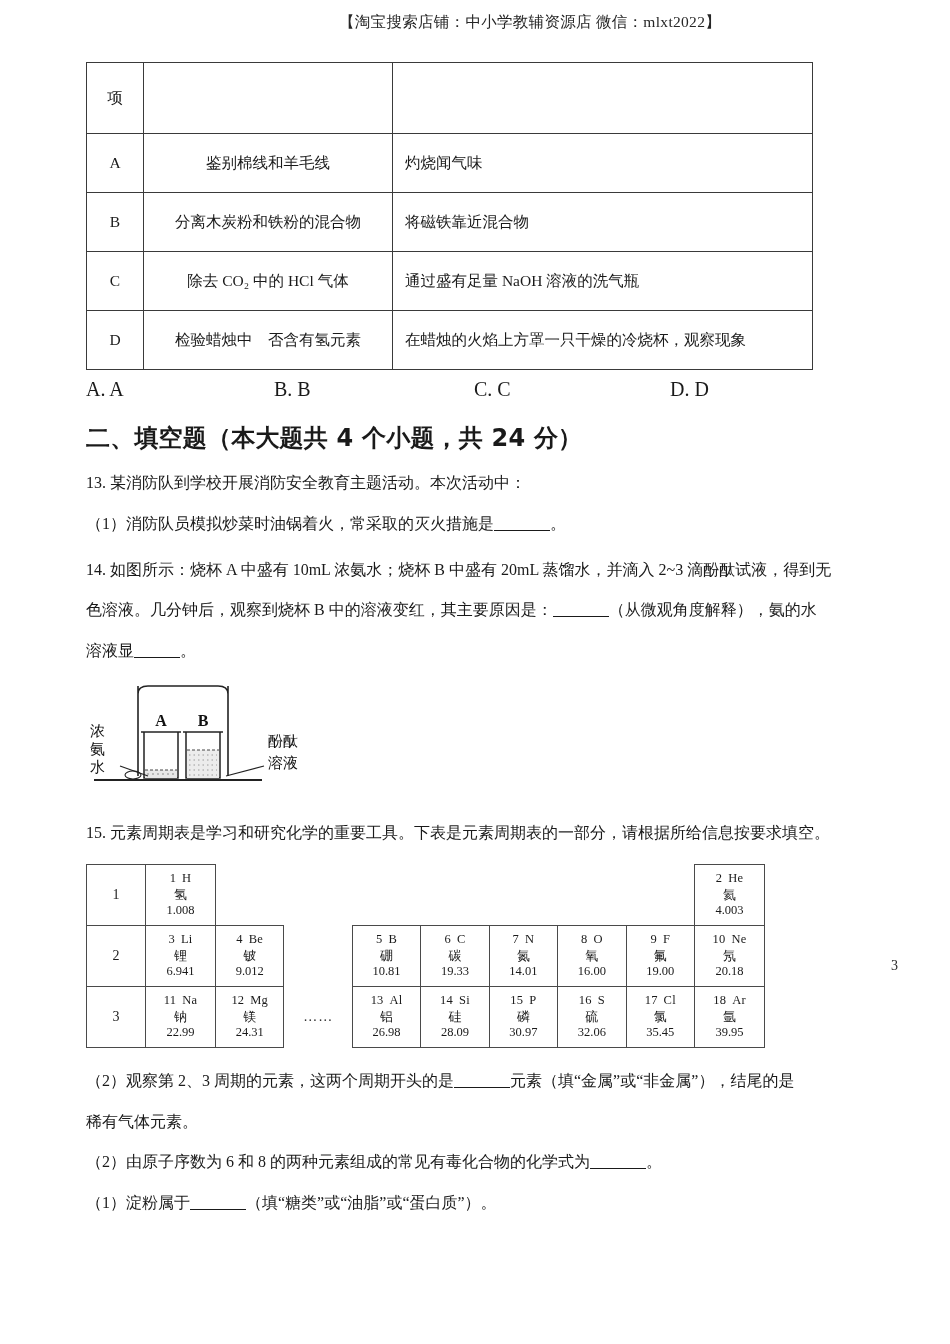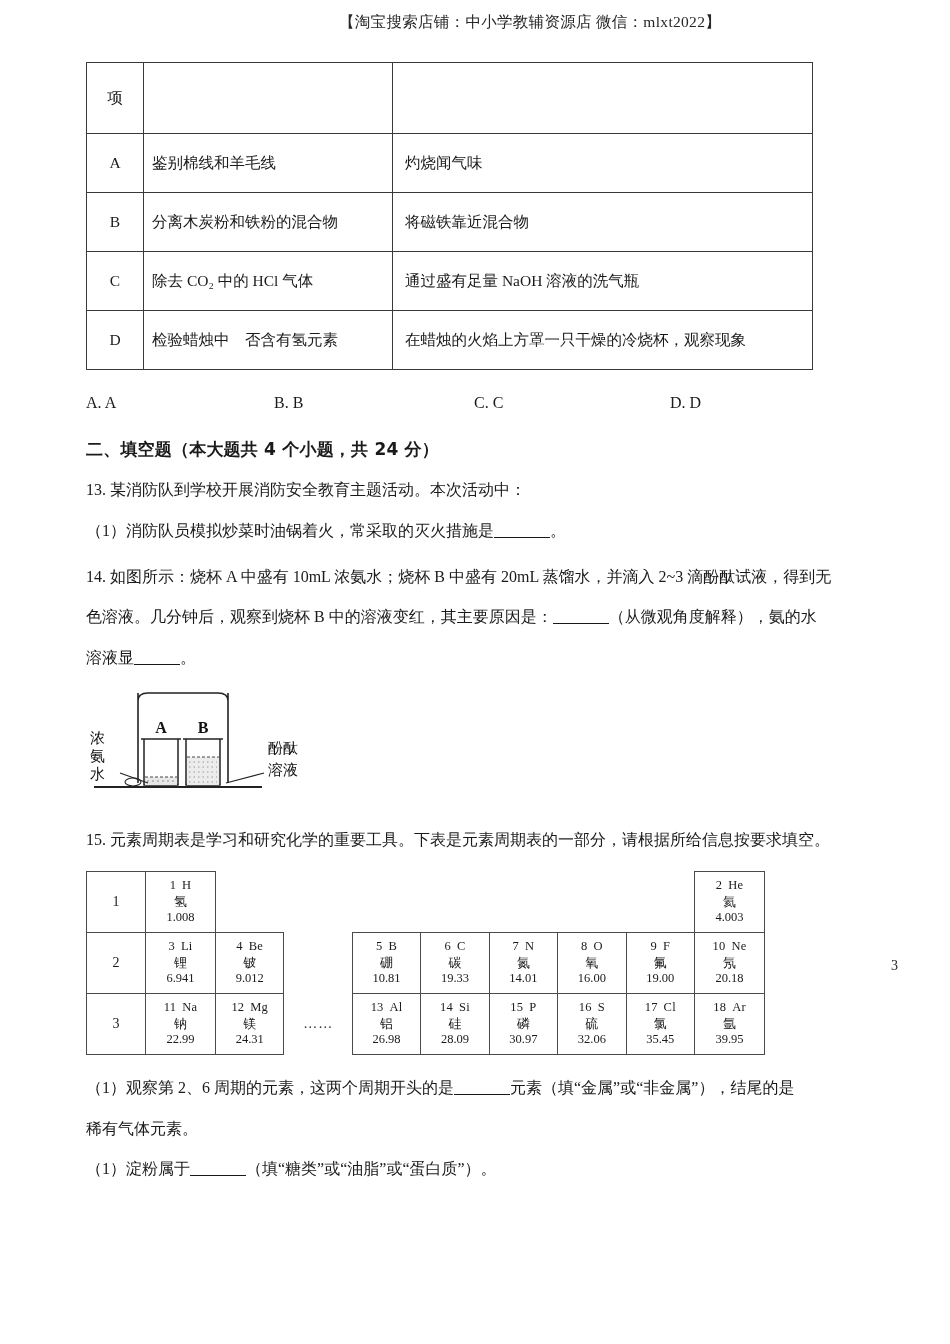--- a/index.html
+++ b/index.html
@@ -58,43 +58,43 @@
     font-size: 15.5px;
     line-height: 1.5;
     vertical-align: middle;
     height: 30px;
   }
   table.opt-table td.c-key {
     width: 48px;
     text-align: center;
     padding: 6px 4px;
   }
-  table.opt-table td.c-mid  { width: 232px; text-align: left; font-family: Liberation Serif, serif; }
+  table.opt-table td.c-mid  { width: 232px; text-align: center; font-family: Liberation Serif, serif; }
   table.opt-table td.c-last { width: 399px; text-align: left; padding-left: 12px; }
   tr.hdr td { height: 58px; }
   tr.r-a td, tr.r-b td, tr.r-c td, tr.r-d td { height: 46px; }
 
   
   .choices {
     position: relative;
-    margin-top: 24px;
+    margin-top: 8px;
     height: 24px;
-    font-size: 16px;
+    font-size: 20px;
     text-decoration: underline;
   }
   .choices span { position: absolute; top: 0; }
   .ch0 { left: 0px; }
   .ch1 { left: 188px; }
   .ch2 { left: 388px; }
   .ch3 { left: 584px; }
 
   
   .sec-head {
     margin-top: 20px;
-    font-size: 17px;
+    font-size: 24px;
     font-weight: bold;
     letter-spacing: 0.2px;
     font-family: "DejaVu Sans", "Liberation Sans", sans-serif;
   }
 
   
   p.q {
     font-size: 16px;
     line-height: 2.05;
     margin: 13px 0 0 0;
@@ -406,23 +406,26 @@
               <span class="ln1"><span class="num">18</span><span>Ar</span></span>
               <span class="ln2">氩</span>
               <span class="ln3">39.95</span>
             </td>
           </tr>
         </tbody>
       </table>
     </div>
 
     <p class="q">
-      <span>（1）观察第 2、6 周期的元素，这两个周期开头的是</span><span class="blank"></span><span>元素（填“金属”或“非金属”），结尾的是</span>
+      <span>（2）观察第 2、3 周期的元素，这两个周期开头的是</span><span class="blank"></span><span>元素（填“金属”或“非金属”），结尾的是</span>
     </p>
     <p class="q tight">稀有气体元素。</p>
+    <p class="q sub">
+      <span>（2）由原子序数为 6 和 8 的两种元素组成的常见有毒化合物的化学式为</span><span class="blank"></span><span>。</span>
+    </p>
 
     <p class="q sub">
       <span>（1）淀粉属于</span><span class="blank"></span><span>（填“糖类”或“油脂”或“蛋白质”）。</span>
     </p>
 
   </div>
 
   <div class="page-num">3</div>
 
 </div>

